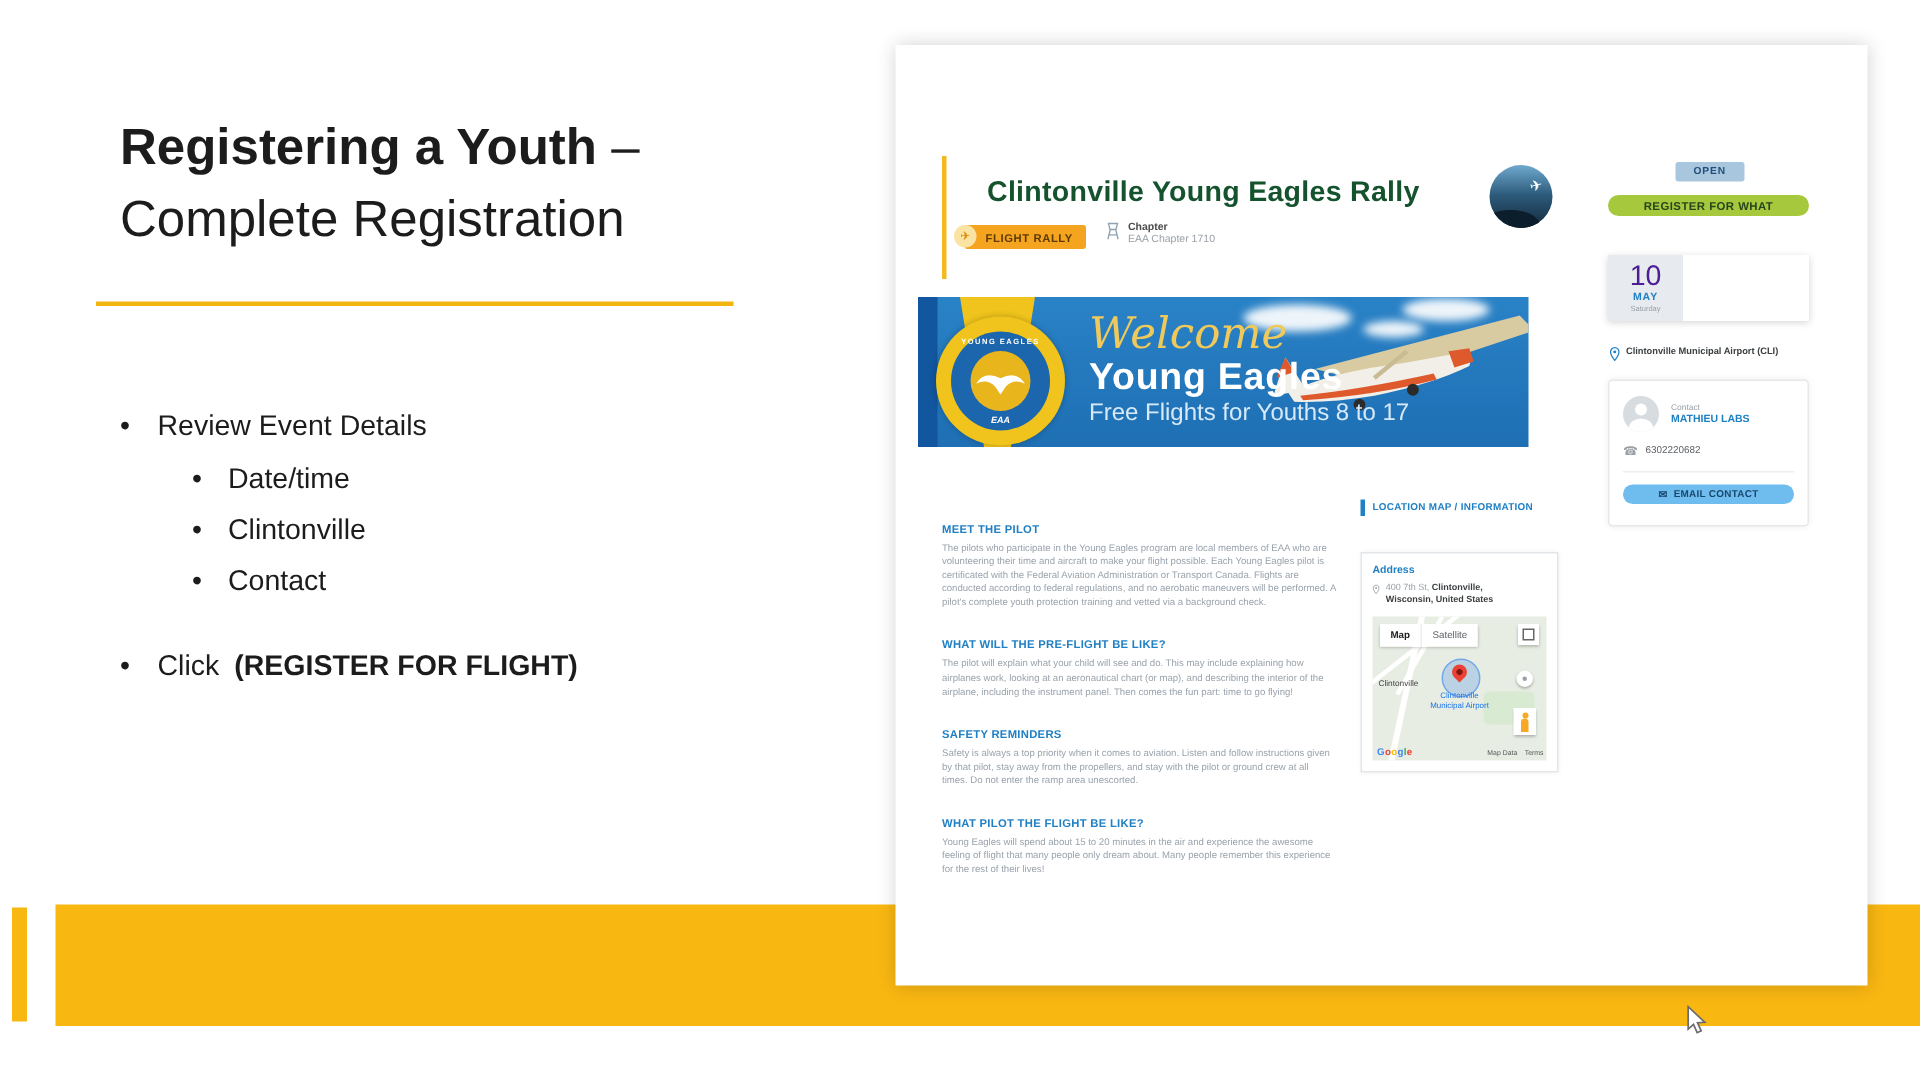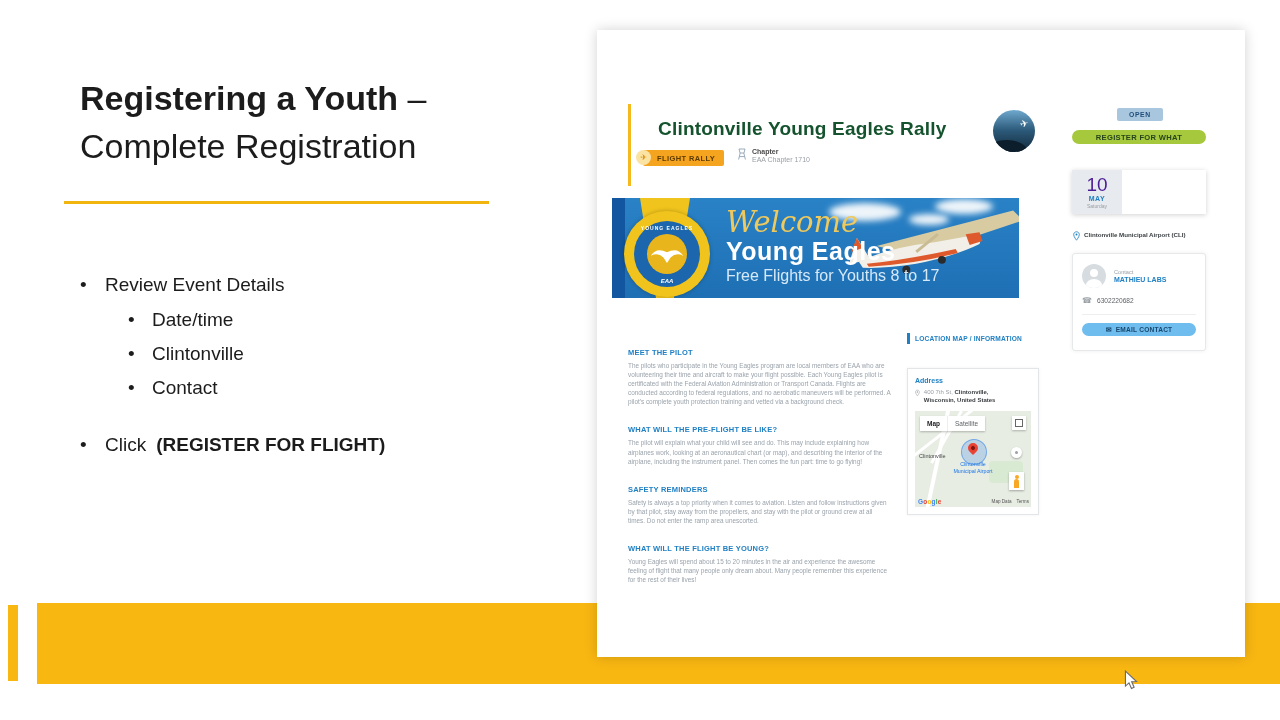--- a/index.html
+++ b/index.html
@@ -223,21 +223,21 @@
       </div>
       <div class="sec">
         <h3>WHAT WILL THE PRE-FLIGHT BE LIKE?</h3>
         <p>The pilot will explain what your child will see and do. This may include explaining how airplanes work, looking at an aeronautical chart (or map), and describing the interior of the airplane, including the instrument panel. Then comes the fun part: time to go flying!</p>
       </div>
       <div class="sec">
         <h3>SAFETY REMINDERS</h3>
         <p>Safety is always a top priority when it comes to aviation. Listen and follow instructions given by that pilot, stay away from the propellers, and stay with the pilot or ground crew at all times. Do not enter the ramp area unescorted.</p>
       </div>
       <div class="sec">
-        <h3>WHAT WILL THE FLIGHT BE YOUNG?</h3>
+        <h3>WHAT PILOT THE FLIGHT BE LIKE?</h3>
         <p>Young Eagles will spend about 15 to 20 minutes in the air and experience the awesome feeling of flight that many people only dream about. Many people remember this experience for the rest of their lives!</p>
       </div>
     </div>
 
     <div class="loccol">
       <div class="loc-head">
         <div class="loc-accent"></div>
         <div class="loc-title">LOCATION MAP / INFORMATION</div>
       </div>
       <div class="addr-card">

